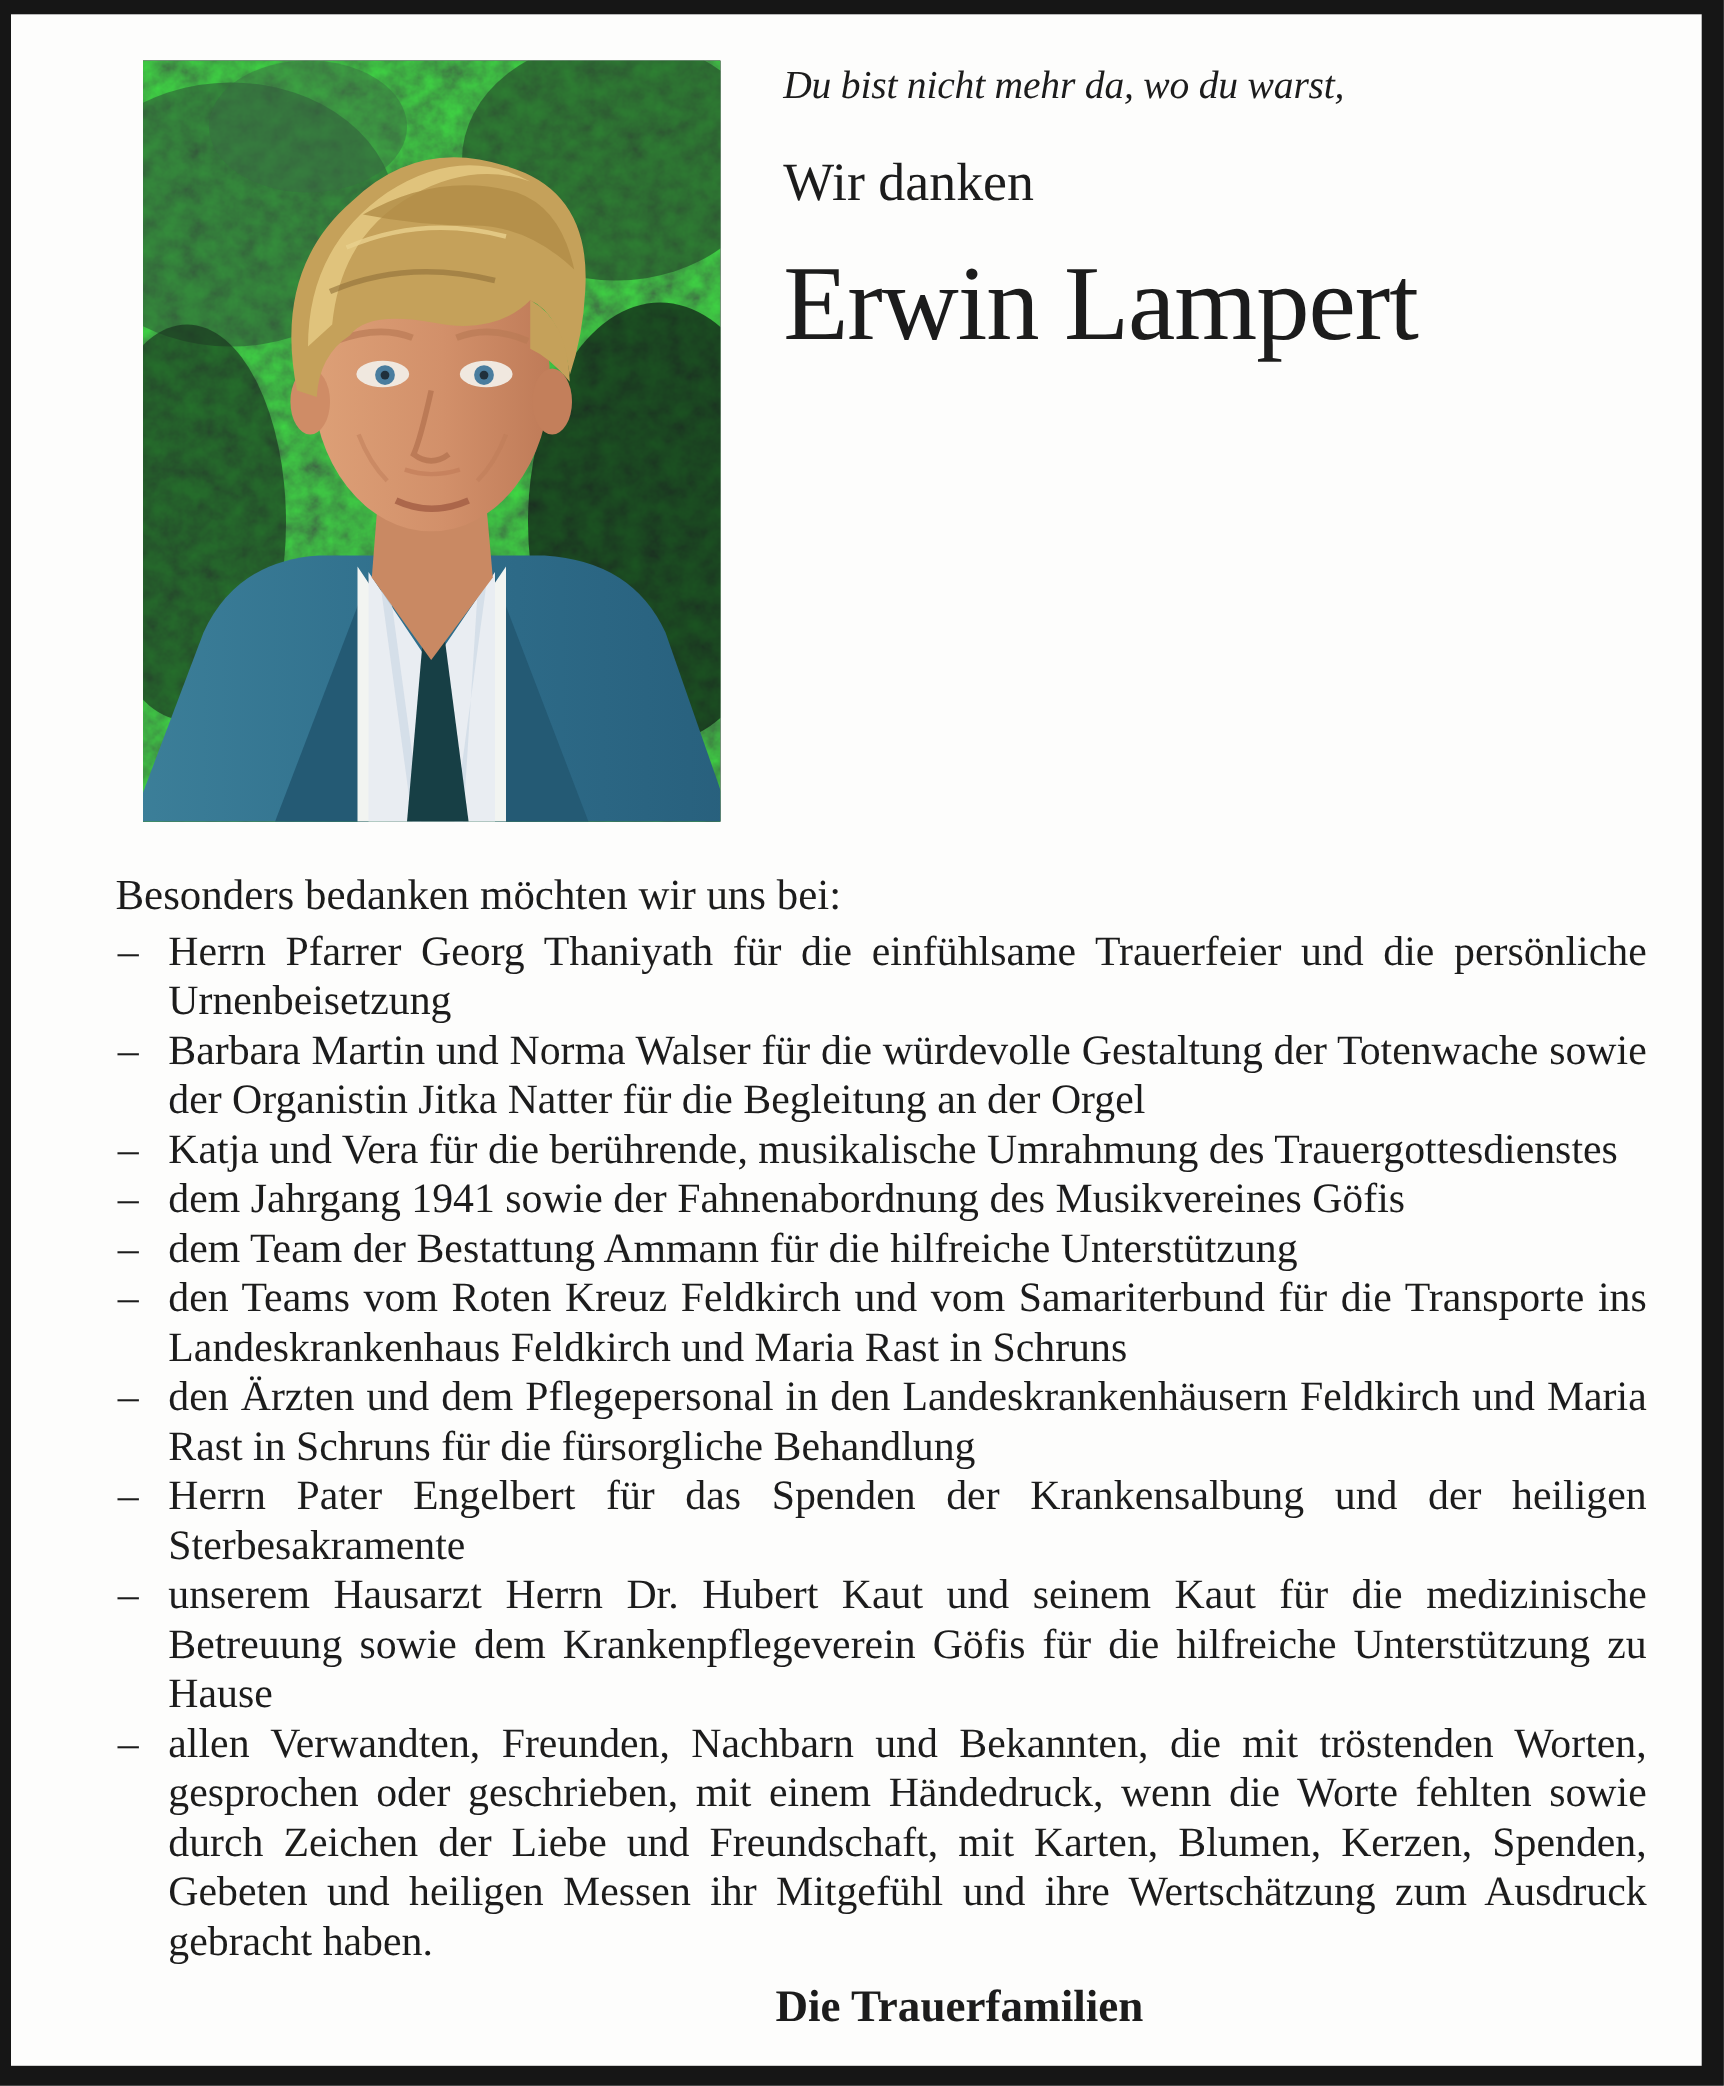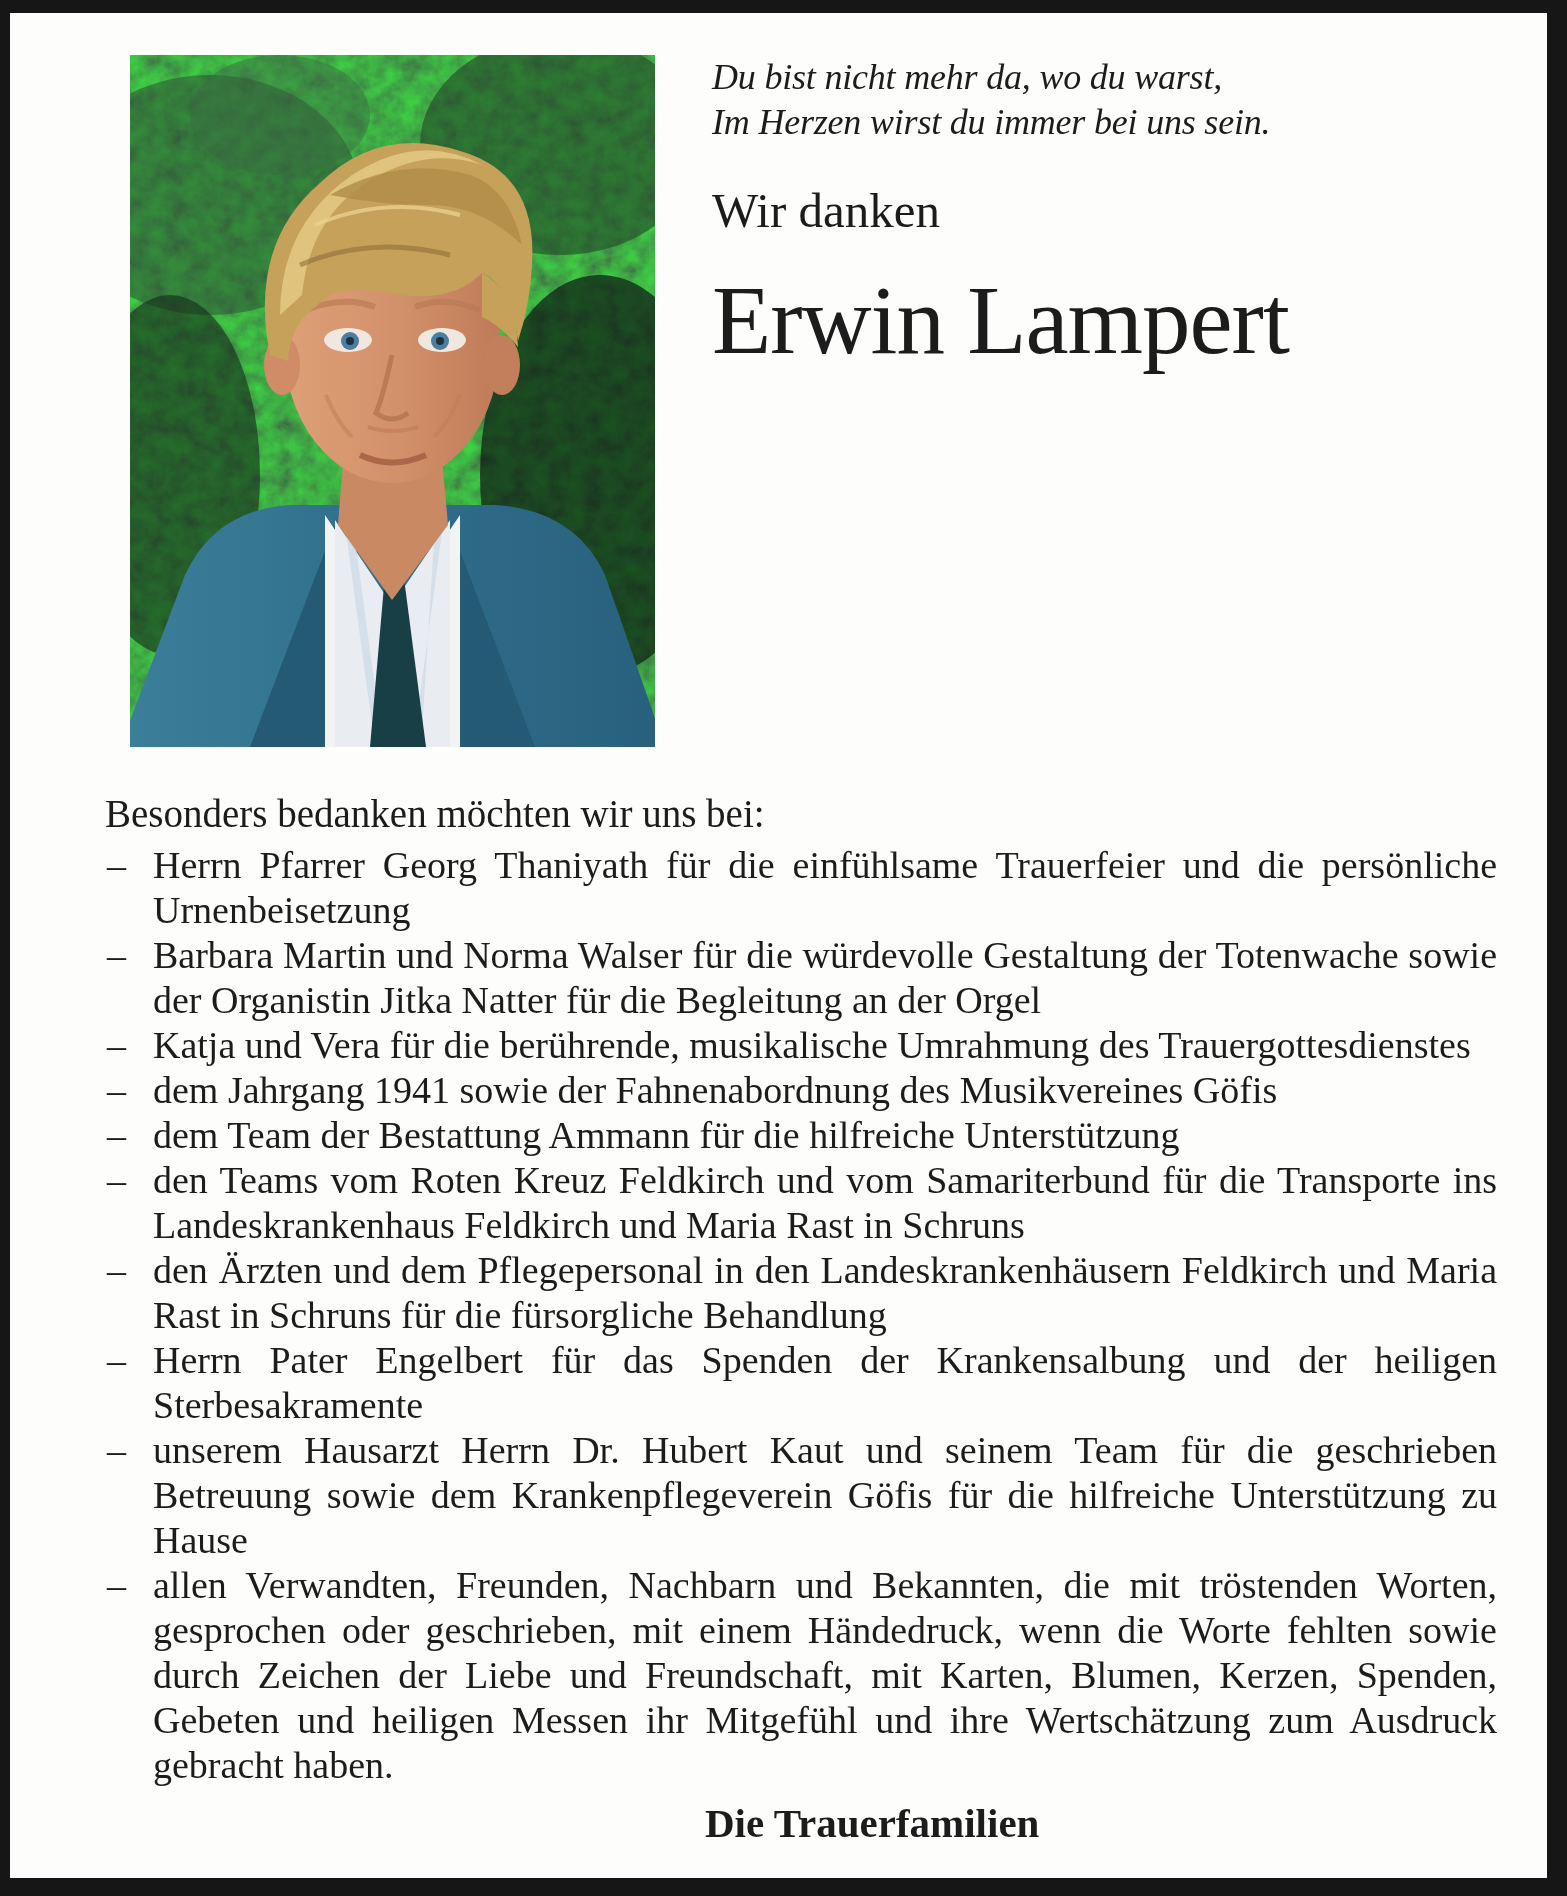--- a/index.html
+++ b/index.html
@@ -175,21 +175,20 @@
           <path d="M200 140 Q 270 100 340 120 Q 380 134 392 190 Q 350 150 300 150 Q 250 150 200 140 Z" fill="#b08c46" opacity="0.8"></path>
           <path d="M170 210 Q 240 180 320 200" stroke="#8f6f38" stroke-width="5" fill="none" opacity="0.6"></path>
           <path d="M185 170 Q 255 140 330 160" stroke="#e8d18d" stroke-width="4" fill="none" opacity="0.8"></path>
           <path d="M352 218 Q 386 236 388 292 Q 370 270 352 262 Z" fill="#c5a15a"></path>
         </svg>
       </div>
 
       <div class="right-col">
         <div class="quote">
           <div>Du bist nicht mehr da, wo du warst,</div>
-          <div>Im Herzen wirst du immer bei uns sein.</div>
         </div>
 
         <h2 class="thanks-heading">Wir danken</h2>
 
 
         <h1 class="name">Erwin Lampert</h1>
 
       </div>
     </div>
 
@@ -197,20 +196,20 @@
 
     <ul class="thanks-list">
         <li><span class="bullet">–</span><span>Herrn Pfarrer Georg Thaniyath für die einfühlsame Trauerfeier und die persönliche Urnenbeisetzung</span></li>
         <li><span class="bullet">–</span><span>Barbara Martin und Norma Walser für die würdevolle Gestaltung der Totenwache sowie der Organistin Jitka Natter für die Begleitung an der Orgel</span></li>
         <li><span class="bullet">–</span><span>Katja und Vera für die berührende, musikalische Umrahmung des Trauergottesdienstes</span></li>
         <li><span class="bullet">–</span><span>dem Jahrgang 1941 sowie der Fahnenabordnung des Musikvereines Göfis</span></li>
         <li><span class="bullet">–</span><span>dem Team der Bestattung Ammann für die hilfreiche Unterstützung</span></li>
         <li><span class="bullet">–</span><span>den Teams vom Roten Kreuz Feldkirch und vom Samariterbund für die Transporte ins Landeskrankenhaus Feldkirch und Maria Rast in Schruns</span></li>
         <li><span class="bullet">–</span><span>den Ärzten und dem Pflegepersonal in den Landeskrankenhäusern Feldkirch und Maria Rast in Schruns für die fürsorgliche Behandlung</span></li>
         <li><span class="bullet">–</span><span>Herrn Pater Engelbert für das Spenden der Krankensalbung und der heiligen Sterbesakramente</span></li>
-        <li><span class="bullet">–</span><span>unserem Hausarzt Herrn Dr. Hubert Kaut und seinem Team für die geschrieben Betreuung sowie dem Krankenpflegeverein Göfis für die hilfreiche Unterstützung zu Hause</span></li>
+        <li><span class="bullet">–</span><span>unserem Hausarzt Herrn Dr. Hubert Kaut und seinem Kaut für die medizinische Betreuung sowie dem Krankenpflegeverein Göfis für die hilfreiche Unterstützung zu Hause</span></li>
         <li><span class="bullet">–</span><span>allen Verwandten, Freunden, Nachbarn und Bekannten, die mit tröstenden Worten, gesprochen oder geschrieben, mit einem Händedruck, wenn die Worte fehlten sowie durch Zeichen der Liebe und Freundschaft, mit Karten, Blumen, Kerzen, Spenden, Gebeten und heiligen Messen ihr Mitgefühl und ihre Wertschätzung zum Ausdruck gebracht haben.</span></li>
       </ul>
 
     <div class="signature">Die Trauerfamilien</div>
 
   </div>
 </div>
 
 </body></html>

